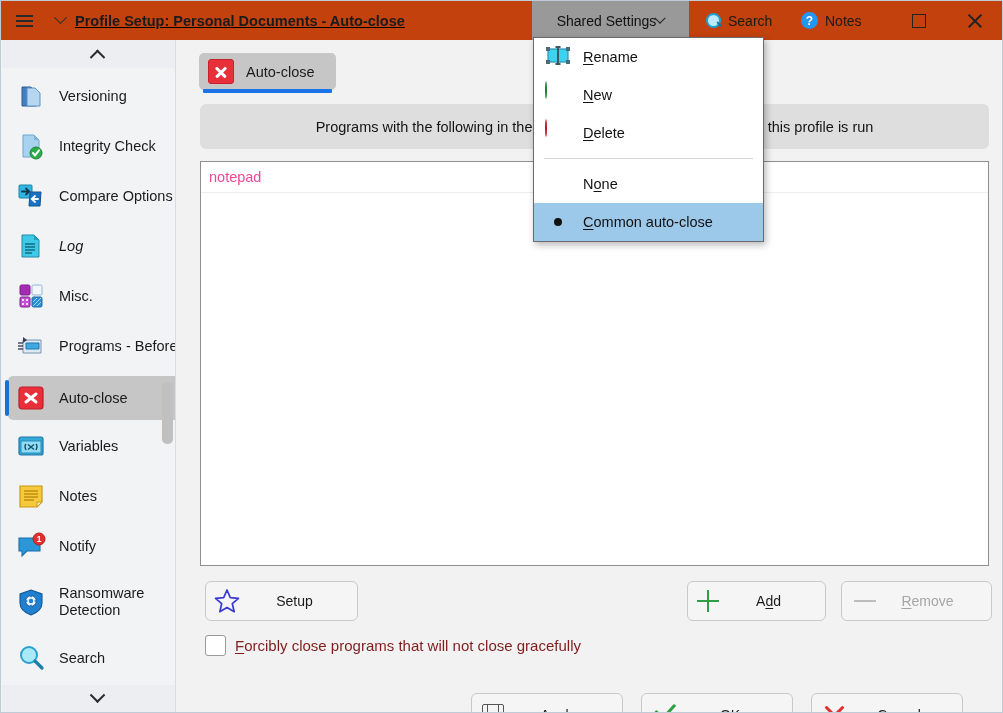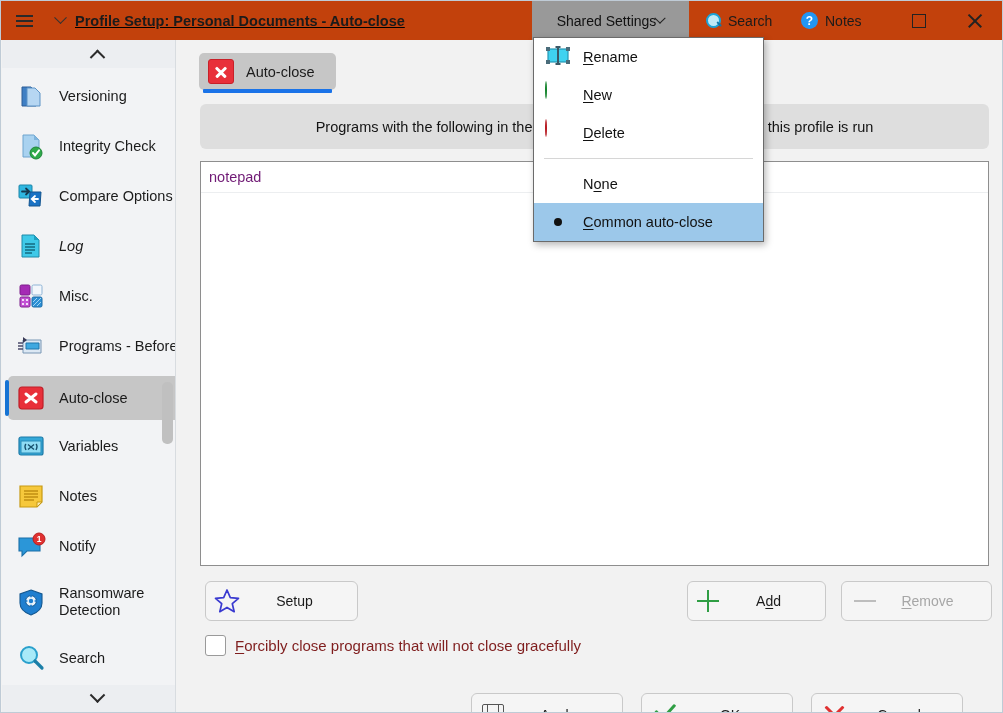--- a/index.html
+++ b/index.html
@@ -192,21 +192,21 @@
   }
   #listbox {
     position: absolute; left: 7px; top: 121px;
     width: 789px; height: 405px;
     background: #ffffff;
     border: 1.5px solid #8e8e8e;
     overflow: hidden;
   }
   .list-row {
     height: 31px; display: flex; align-items: center;
-    padding-left: 8px; font-size: 14.5px; color: #701a75;
+    padding-left: 8px; font-size: 14.5px; color: #ec4899;
     border-bottom: 1px solid #eceef0;
     cursor: pointer;
   }
 
   .btn {
     position: absolute;
     background: #f5f5f5;
     border: 1px solid #c9c9c9;
     border-radius: 6px;
     display: flex; align-items: center;

